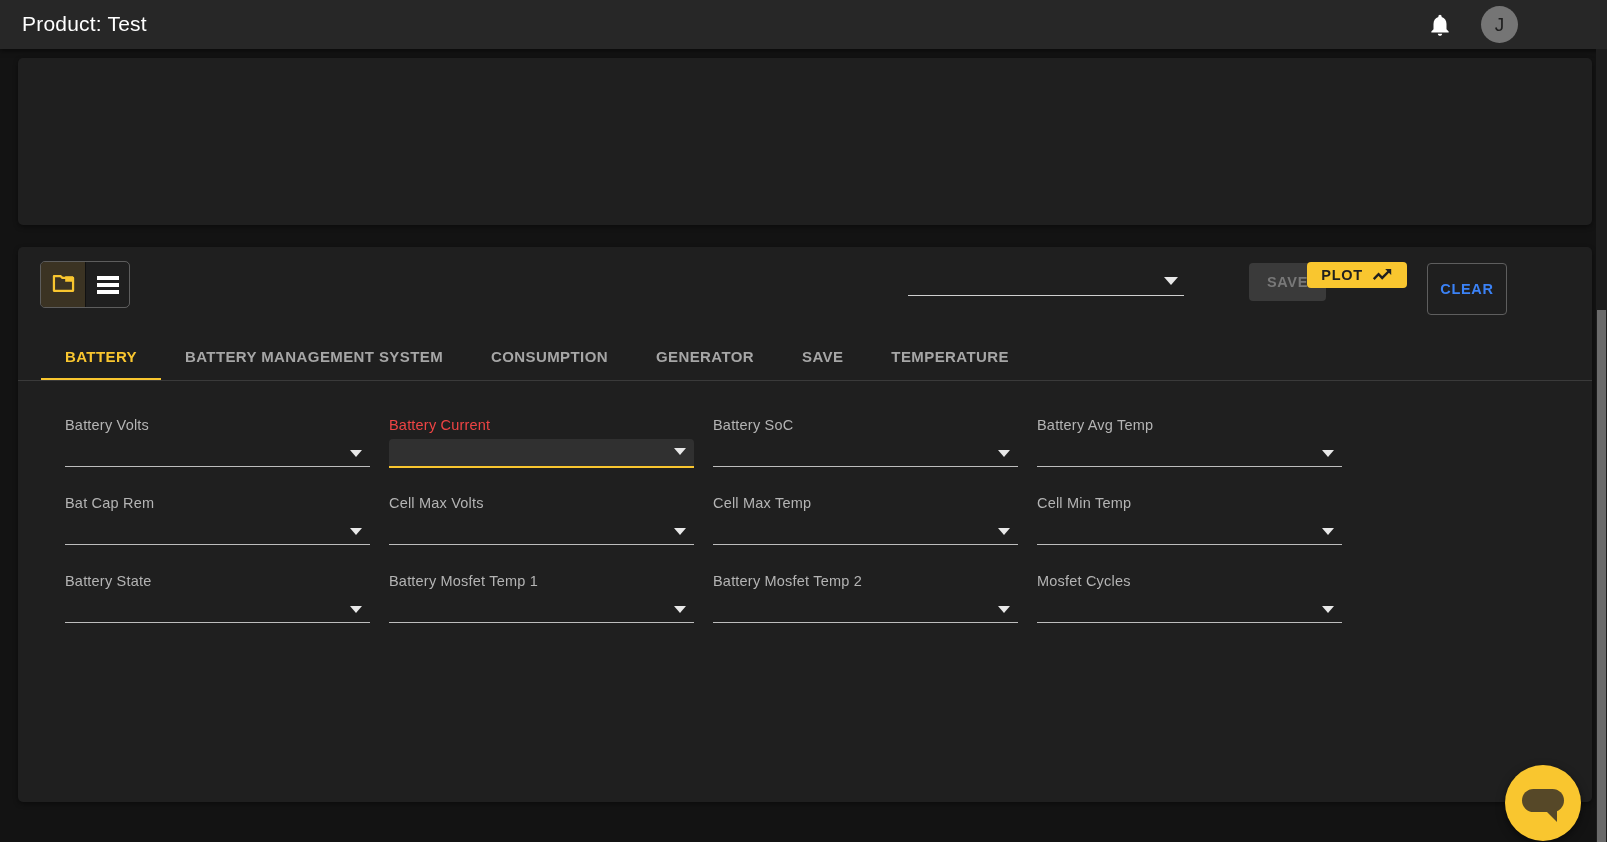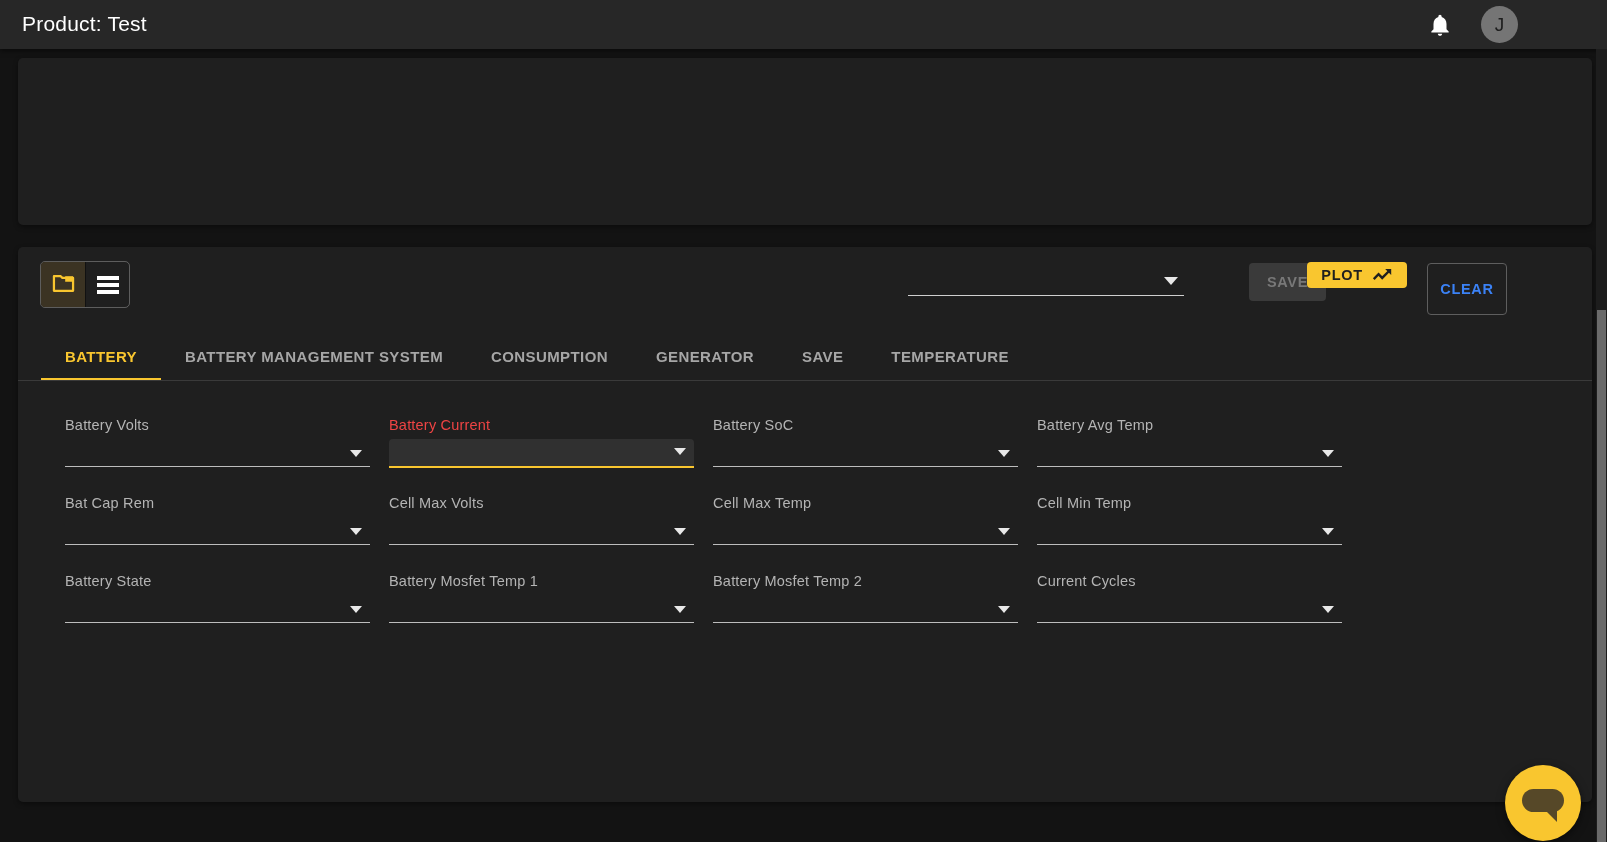--- a/index.html
+++ b/index.html
@@ -226,21 +226,21 @@
       <span class="caret"></span>
     </div>
   </div>
       <div class="field">
     <div class="field-label">Battery Mosfet Temp 2</div>
     <div class="field-select">
       <span class="caret"></span>
     </div>
   </div>
       <div class="field">
-    <div class="field-label">Current Cycles</div>
+    <div class="field-label">Mosfet Cycles</div>
     <div class="field-select">
       <span class="caret"></span>
     </div>
   </div>
     </div>
 </section>
 
 <button class="chat-fab">
   <span>
     <span class="chat-icon-pill"></span>

